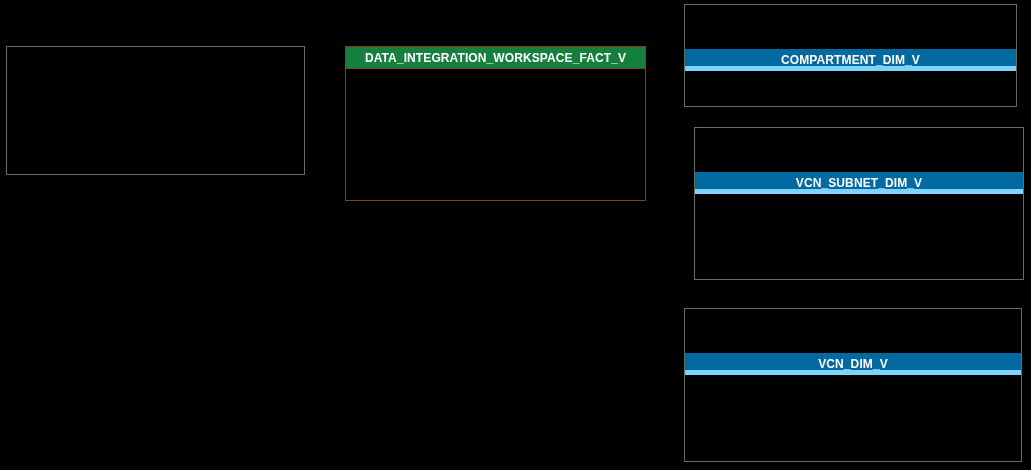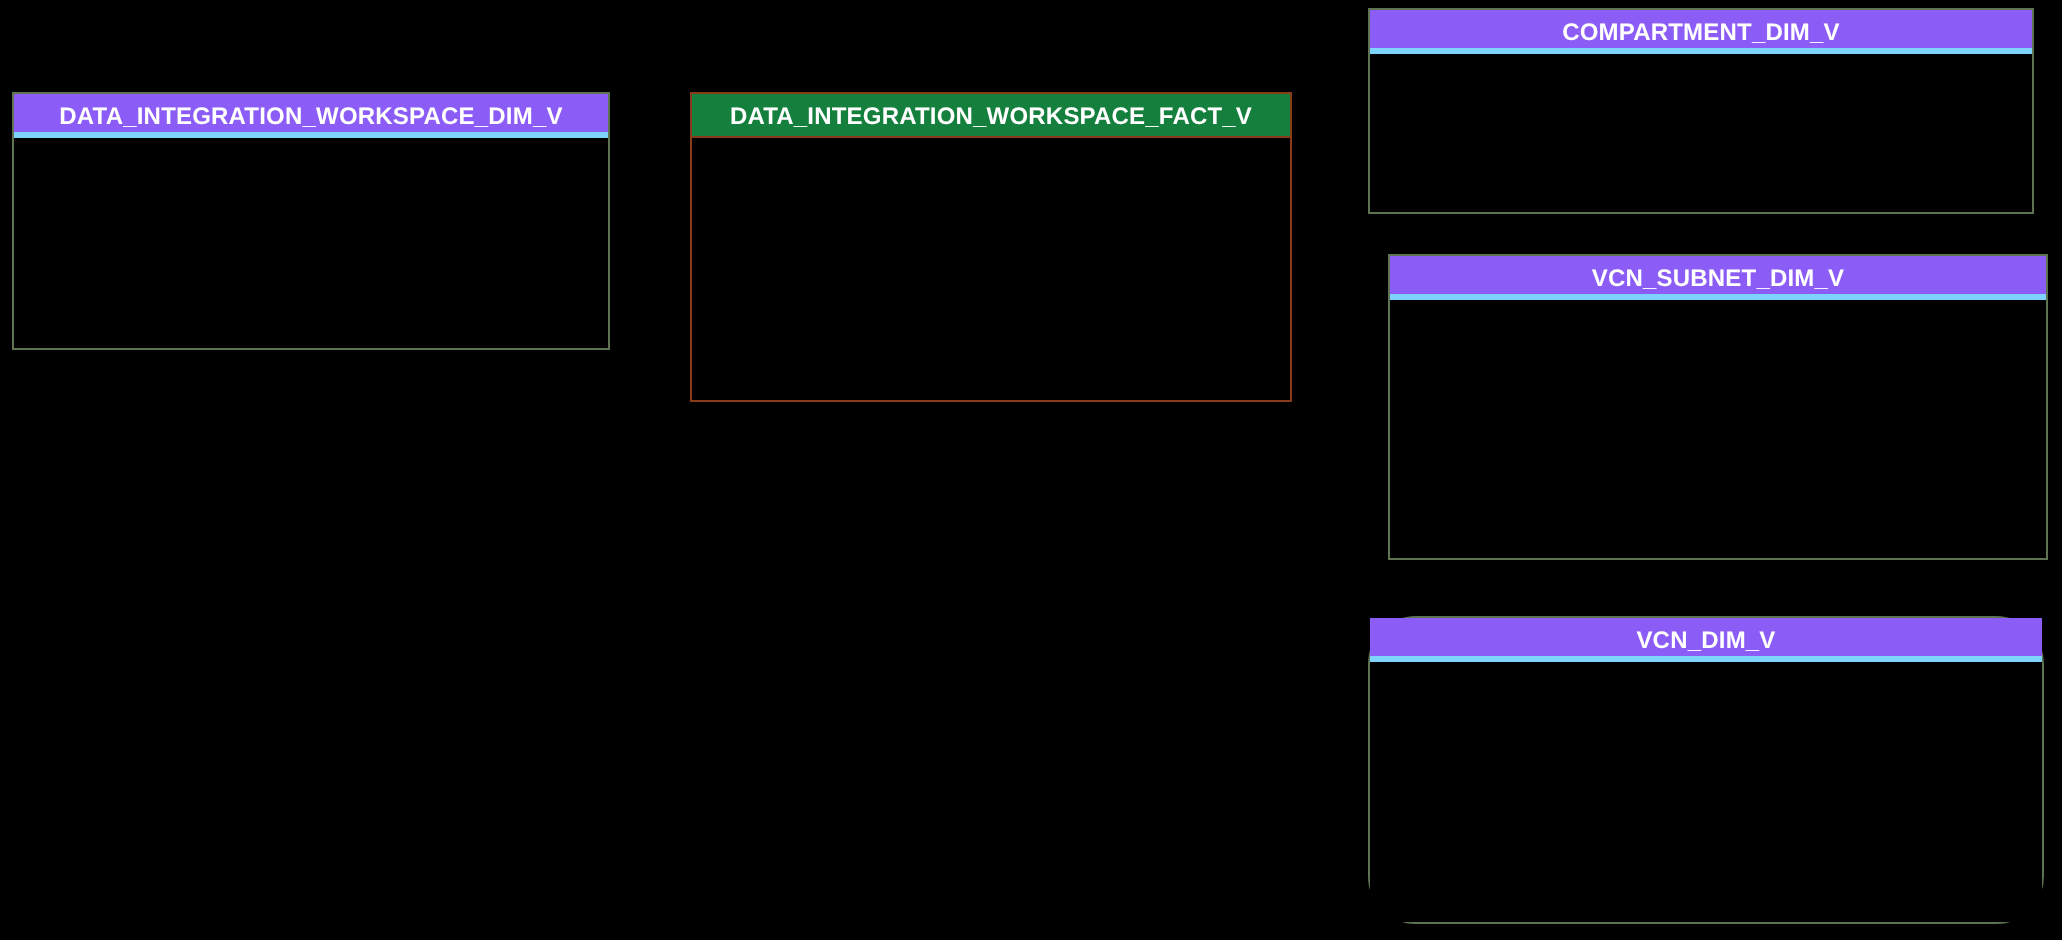--- a/index.html
+++ b/index.html
@@ -40,22 +40,23 @@
     font-size: 12px;
     font-weight: bold;
     color: #ffffff;
     letter-spacing: 0.1px;
     white-space: nowrap;
     overflow: hidden;
     text-overflow: ellipsis;
     user-select: none;
   }
   .entity.dim > .entity-header {
-    background: #8b5cf6;
-    border-bottom: 3px solid #7dd3fc;
+    background: #0369a1;
+    border-bottom: 5px solid #7dd3fc;
+    margin-top: 44px;
   }
   .entity.fact > .entity-header {
     background: #15803d;
     border-bottom: 1px solid #8a3c1a;
   }
   .entity-body {
     flex: 1 1 auto;
     width: 100%;
     background: #000000;
     position: relative;
@@ -65,21 +66,20 @@
     margin: 0;
     padding: 0;
   }
 </style>
 </head>
 <body>
 
 <div id="canvas" style="width: 1031px; height: 470px; background: rgb(0, 0, 0);">
 
   <div class="entity dim" id="entity-0" style="left: 6px; top: 46px; width: 299px; height: 129px;">
-    <div class="entity-header">DATA_INTEGRATION_WORKSPACE_DIM_V</div>
     <div class="entity-body">
       <ul class="attr-list"></ul>
     </div>
   </div>
 
   <div class="entity fact" id="entity-1" style="left: 345px; top: 46px; width: 301px; height: 155px;">
     <div class="entity-header">DATA_INTEGRATION_WORKSPACE_FACT_V</div>
     <div class="entity-body">
       <ul class="attr-list"></ul>
     </div>
@@ -92,20 +92,20 @@
     </div>
   </div>
 
   <div class="entity dim" id="entity-3" style="left: 694px; top: 127px; width: 330px; height: 153px;">
     <div class="entity-header">VCN_SUBNET_DIM_V</div>
     <div class="entity-body">
       <ul class="attr-list"></ul>
     </div>
   </div>
 
-  <div class="entity dim" id="entity-4" style="left: 684px; top: 308px; width: 338px; height: 154px; border-radius: 24px;">
+  <div class="entity dim" id="entity-4" style="left: 684px; top: 308px; width: 338px; height: 154px;">
     <div class="entity-header">VCN_DIM_V</div>
     <div class="entity-body">
       <ul class="attr-list"></ul>
     </div>
   </div>
 
 </div>
 
 </body></html>

